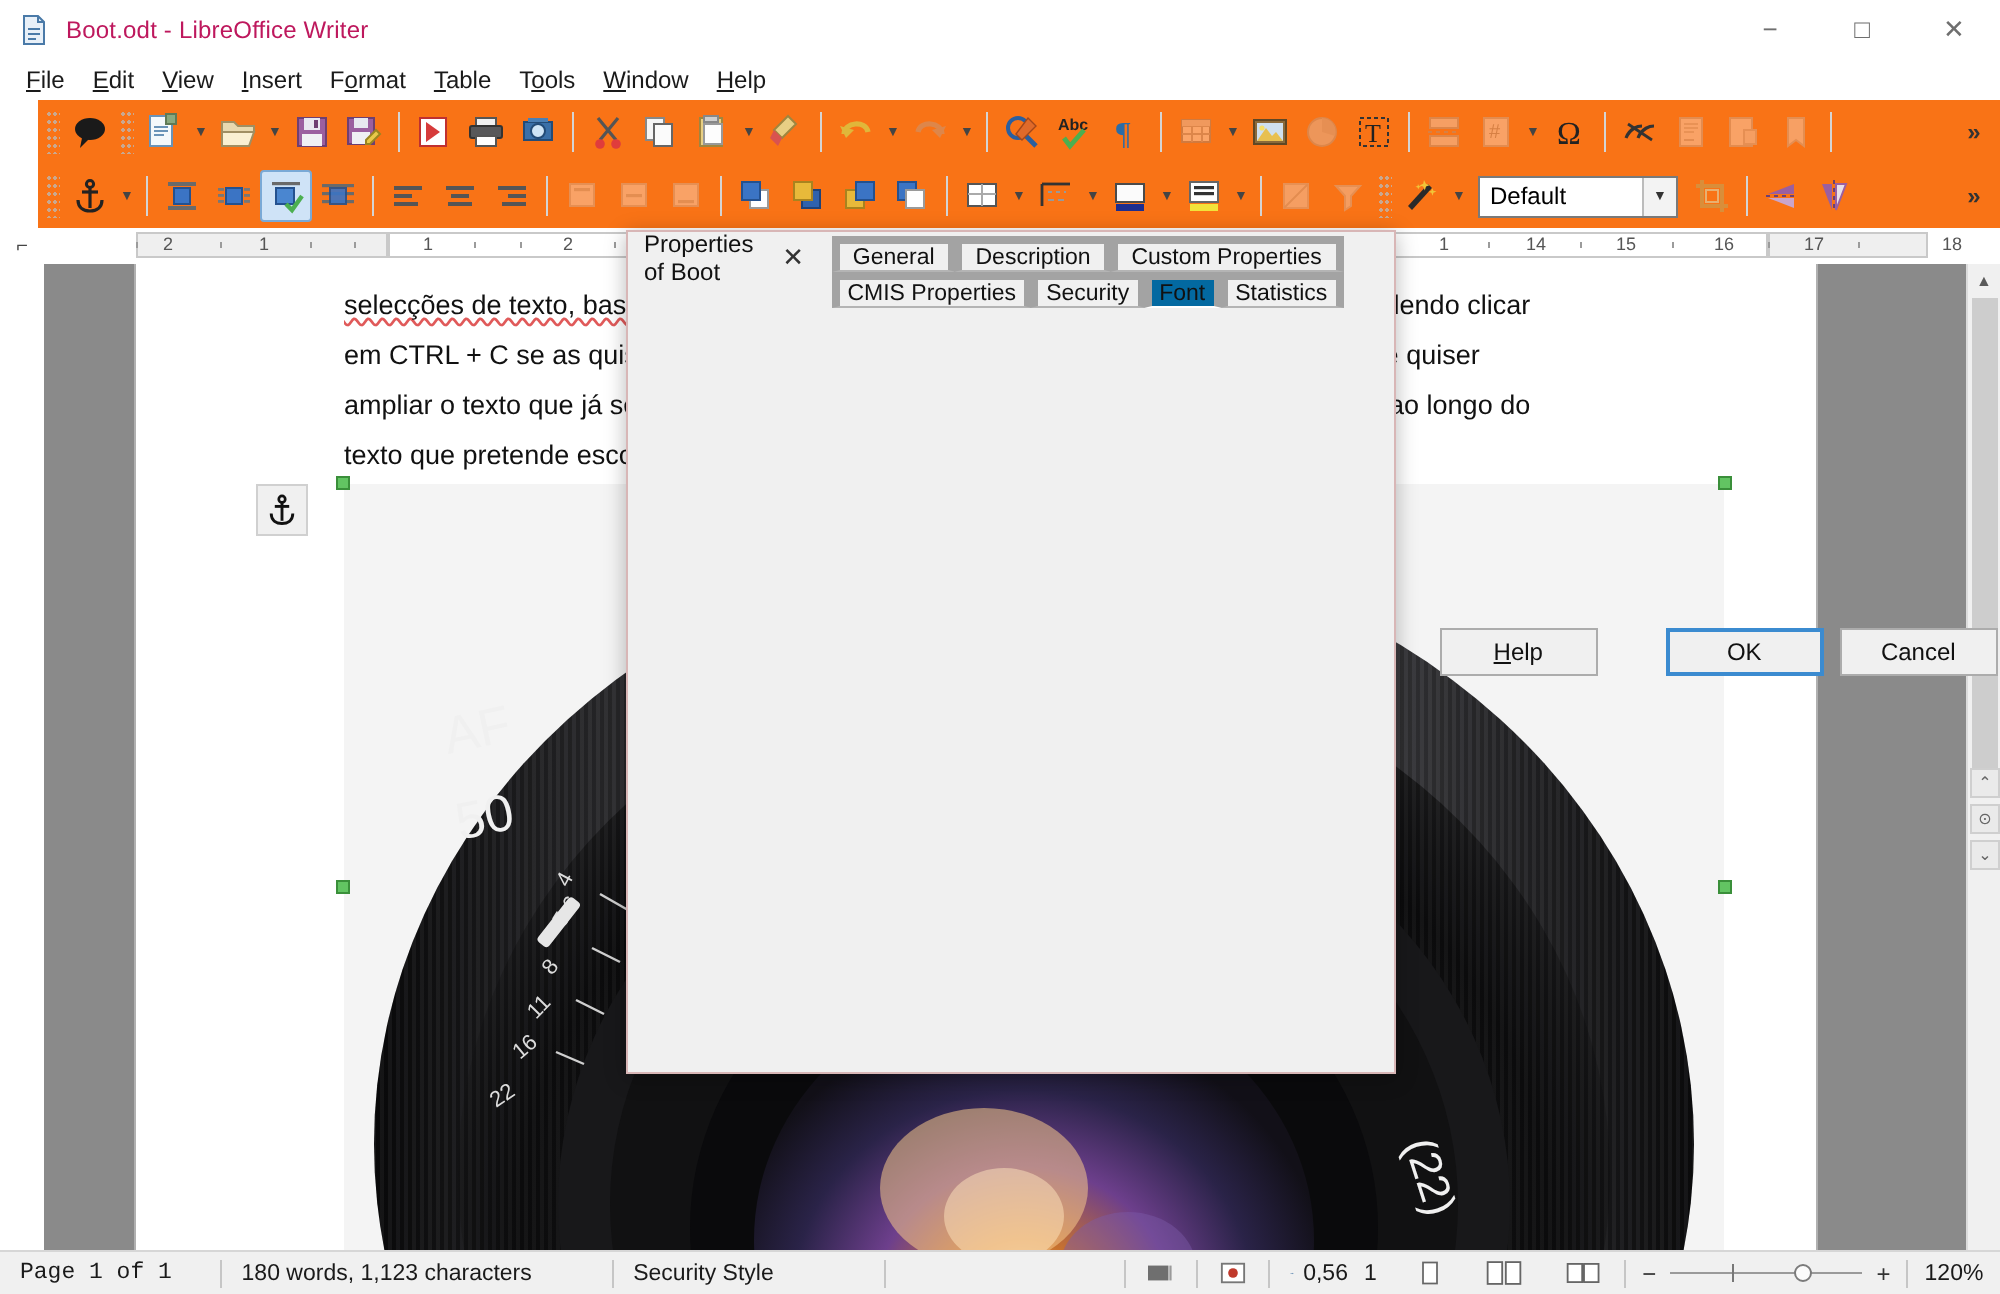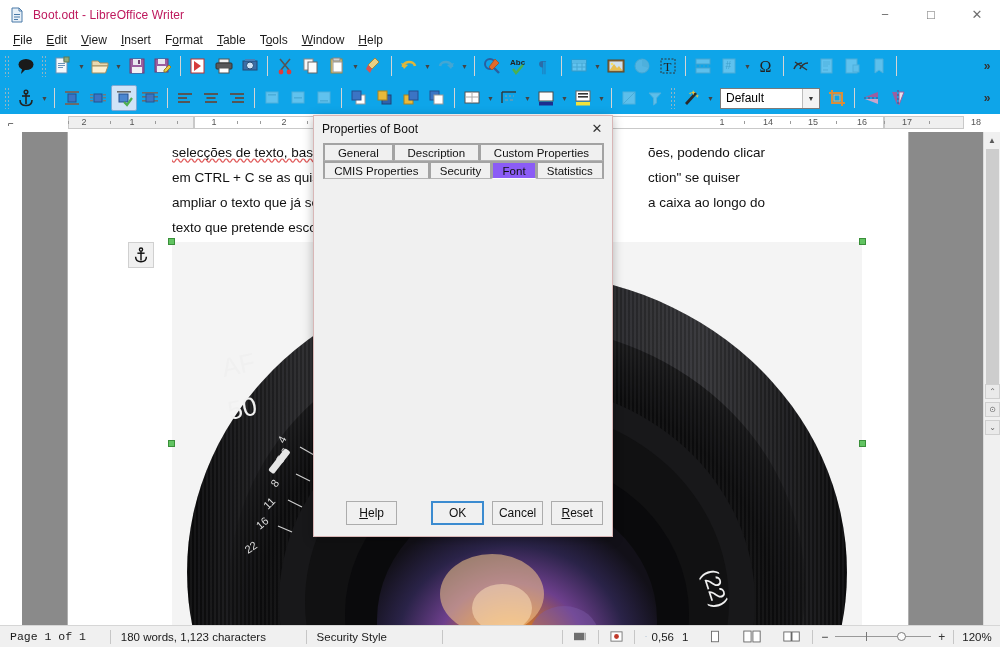--- a/index.html
+++ b/index.html
@@ -69,24 +69,25 @@
     white-space: nowrap;
   }
   .menu-item u { text-decoration: underline; }
 
   
   .toolbar {
     height: 32px;
     flex: 0 0 32px;
     display: flex;
     align-items: center;
-    background: #0ea5e9;
+    background: #f97316;
     padding-left: 2px;
     overflow: hidden;
     position: relative;
+    margin-left: 19px;
   }
   .tb-grip {
     width: 7px; height: 22px;
     margin: 0 2px;
     background-image: radial-gradient(#b9b9b9 40%, transparent 42%);
     background-size: 3px 4px;
     opacity: .75;
   }
   .tb-sep {
     width: 1px; height: 20px;
@@ -317,25 +318,25 @@
     border-radius: 50%;
     background: #fbfbfb;
     border: 1px solid #7b7b7b;
   }
   .zs-sign { color: #333; font-size: 12px; }
 
   
   .dialog {
     position: absolute;
     left: 313px; top: 115px;
-    width: 300px; height: 422px;
+    width: 385px; height: 422px;
     background: #f0f0f0;
     border: 1px solid #d8b6b6;
     box-shadow: 0 2px 10px rgba(0,0,0,.28);
-    display: flex; flex-direction: column;
+    display: flex; 
     z-index: 50;
   }
   .dlg-title {
     height: 25px;
     flex: 0 0 25px;
     background: #f0f0f0;
     display: flex; align-items: center;
     padding-left: 8px;
     font-size: 12px;
     color: #111;
@@ -353,31 +354,31 @@
   }
   .tabstrip {
     display: flex; flex-direction: column;
     margin-top: 2px;
   }
   .tabrow { display: flex; }
   .tab {
     flex: 1 1 auto;
     height: 18px;
     background: #f0f0f0;
-    border: 2px solid #a3a3a3;
+    border: 4px solid #a3a3a3;
     border-bottom: 1px solid #b4b4b4;
     margin-right: -1px;
     display: flex; align-items: center; justify-content: center;
     font-size: 11.5px;
     color: #111;
     white-space: nowrap;
     padding: 0 4px;
   }
   .tab.selected {
-    background: #8b5cf6;
+    background: #0369a1;
     border-bottom: 1px solid #ffffff;
     font-weight: normal;
     position: relative;
     z-index: 2;
   }
   .tabpane {
     flex: 1 1 auto;
     background: #ffffff;
     border: 1px solid #b4b4b4;
     border-top: none;

